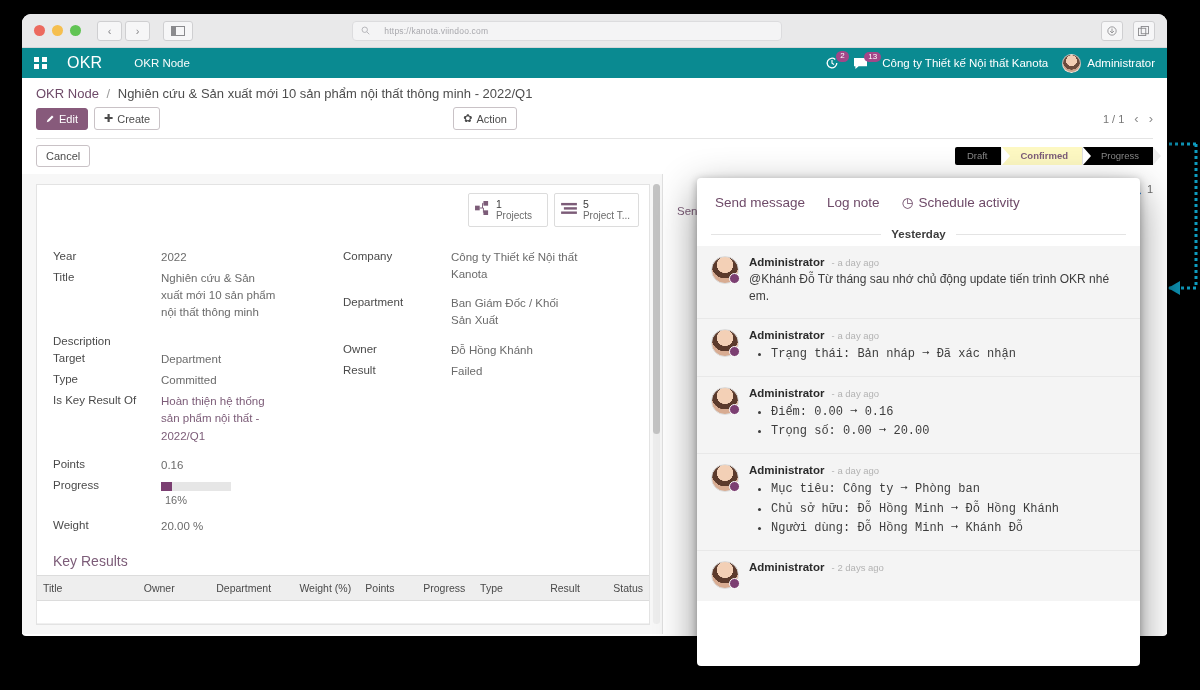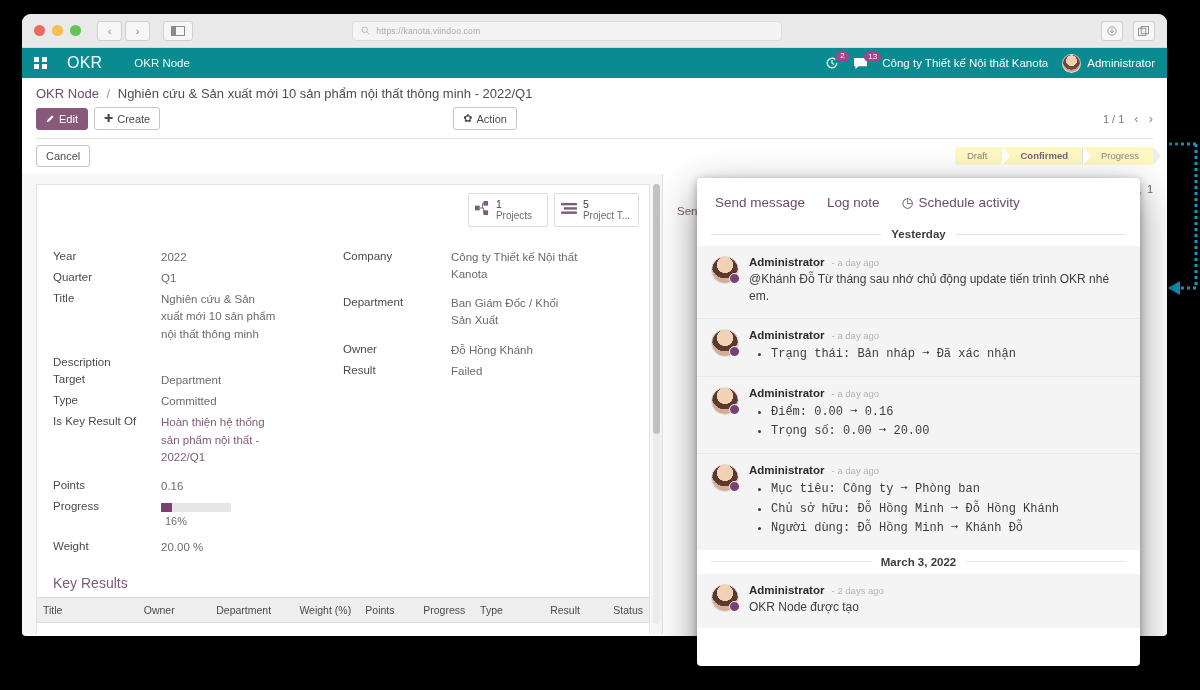--- a/index.html
+++ b/index.html
@@ -44,21 +44,21 @@
   }
   .side-btn {
     margin-left: 13px; width: 30px; height: 20px;
     border: 1px solid #cfcfd1; background: #f6f6f7; border-radius: 3px;
     display: flex; align-items: center; justify-content: center;
   }
   .urlbar {
     flex: 0 0 auto; margin: 0 auto;
     width: 430px; height: 20px; border-radius: 4px;
     background: #f4f4f5; border: 1px solid #dcdcde;
-    display: flex; align-items: center; gap: 6px; padding: 0 8px;
+    display: flex; align-items: center; gap: 14px; padding: 0 8px;
   }
   .urlbar .u-text { font-size: 8.5px; color: #a8a8ad; letter-spacing: .2px; }
   .right-chrome { display: flex; gap: 10px; align-items: center; margin-left: auto; }
   .rc-btn {
     width: 22px; height: 20px; border: 1px solid #cfcfd1;
     background: #f6f6f7; border-radius: 3px;
     display: flex; align-items: center; justify-content: center;
   }
 
   
@@ -103,21 +103,21 @@
   .pager { margin-left: auto; display: flex; align-items: center; gap: 10px; color: #777; font-size: 11px; }
   .pager .arrow { font-size: 13px; color: #8b8b8b; }
 
   .cp-row2 {
     display: flex; align-items: center;
     border-top: 1px solid #e4e4e4; padding: 6px 0 7px 0;
   }
   .statusbar { margin-left: auto; display: flex; align-items: stretch; height: 18px; }
   .st {
     font-size: 9.5px; color: #888; padding: 3px 14px 0 18px;
-    position: relative; background: #fef9c3; margin-left: 1px;
+    position: relative; background: #000000; margin-left: 1px;
   }
   .st:first-child { border-radius: 2px 0 0 2px; padding-left: 12px; }
   .st.active { color: #7c5c78; font-weight: bold; background: #fef9c3; }
   .st::after {
     content: ""; position: absolute; right: -8px; top: 0;
     border-top: 9px solid transparent; border-bottom: 9px solid transparent;
     border-left: 8px solid #ededed; z-index: 2;
   }
   .st.active::after { border-left-color: #dedede; }
   .st::before {
@@ -389,24 +389,20 @@
           </div>
 
           <div class="fields">
 
             <div class="fcol">
               <div class="frow">
                 <div class="flabel">Year</div>
                 <div class="fvalue">2022</div>
               </div>
               <div class="frow">
-                <div class="flabel">Quarter</div>
-                <div class="fvalue">Q1</div>
-              </div>
-              <div class="frow">
                 <div class="flabel">Title</div>
                 <div class="fvalue" style="max-width:115px">Nghiên cứu &amp; Sản xuất mới 10 sản phẩm nội thất thông minh</div>
               </div>
               <div class="frow gap">
                 <div class="flabel">Description</div>
                 <div class="fvalue"></div>
               </div>
               <div class="frow">
                 <div class="flabel">Target</div>
                 <div class="fvalue">Department</div>
@@ -576,31 +572,25 @@
           <span class="msg-time">- a day ago</span>
         </div>
         <ul class="msg-list">
           <li class="arrow-g">Mục tiêu: Công ty ➞ Phòng ban</li>
           <li class="arrow-g">Chủ sở hữu: Đỗ Hồng Minh ➞ Đỗ Hồng Khánh</li>
           <li class="arrow-g">Người dùng: Đỗ Hồng Minh ➞ Khánh Đỗ</li>
         </ul>
       </div>
     </div>
 
-    <div class="daysep">
-      <span class="line"></span>
-      <span class="txt">March 3, 2022</span>
-      <span class="line"></span>
-    </div>
 
     <div class="msg">
       <div class="av"></div>
       <div class="msg-body">
         <div class="msg-head">
           <span>Administrator</span>
           <span class="msg-time">- 2 days ago</span>
         </div>
-        <div class="msg-text">OKR Node được tạo</div>
       </div>
     </div>
   </div>
 
 </div>
 
 </body></html>

